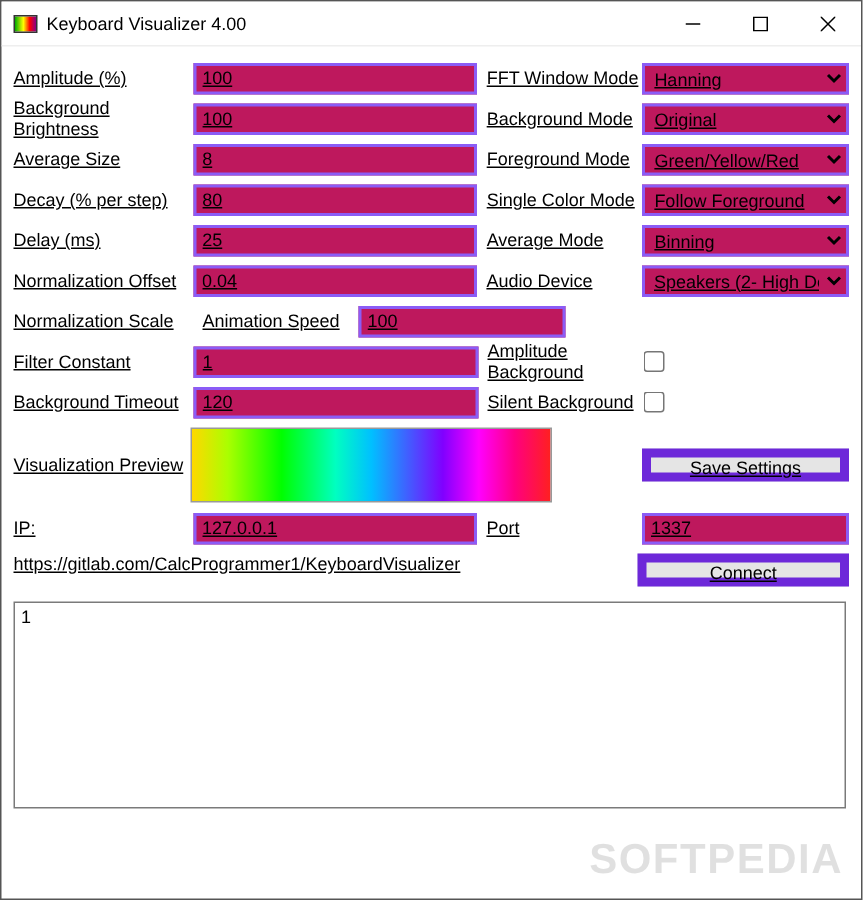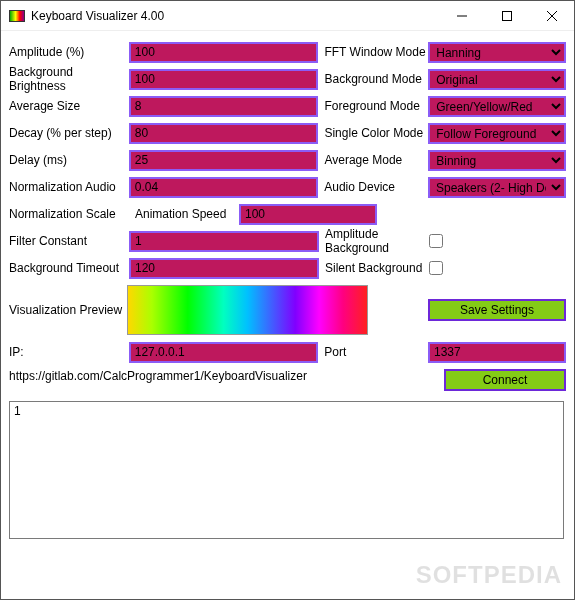--- a/index.html
+++ b/index.html
@@ -29,20 +29,21 @@
     margin-right: 6px;
   }
   .titlebar-title { flex: 1; }
   .ctrl-btn {
     width: 45px; height: 28px;
     display: flex; align-items: center; justify-content: center;
     font-family: sans-serif;
   }
   .content {
     padding: 8px 8px 8px 8px;
+    text-decoration: underline;
   }
   .row {
     display: flex;
     align-items: center;
     height: 26px;
     margin-bottom: 1px;
   }
   .lab1 { width: 120px; }
   .input1 { width: 190px; }
   .lab2 { width: 110px; padding-left: 6px; }
@@ -72,56 +73,56 @@
   }
   .preview-row {
     display: flex;
     align-items: center;
     margin-top: 4px;
     margin-bottom: 4px;
     height: 50px;
   }
   .preview-lab { width: 120px; }
   .btn {
-    border: 2px solid #6d28d9;
-    background: #84cc16;
+    border: 6px solid #6d28d9;
+    background: #e5e5e5;
     height: 22px;
     font: inherit;
     cursor: pointer;
   }
   .save-area {
     flex: 1;
     display: flex;
     justify-content: flex-end;
     align-items: center;
     padding-left: 60px;
   }
   .save-btn { width: 138px; }
   .ip-row { display: flex; align-items: center; height: 26px; margin-top: 4px;}
   .link-row {
     display: flex; align-items: flex-start; height: 26px; margin-top: 4px;
   }
   .link-text { flex: 1; color: #000; font-size: 12px; }
-  .connect-btn { width: 122px; }
+  .connect-btn { width: 141px; }
   .bigbox {
     width: 555px;
     height: 138px;
     border: 1px solid #7a7a7a;
     margin-top: 6px;
     padding: 2px 4px;
     font: inherit;
     background: #fff;
     overflow-y: auto;
     resize: none;
   }
   .watermark {
     position: absolute;
     right: 12px;
     bottom: 10px;
-    font-size: 24px;
+    font-size: 28px;
     font-weight: 700;
     letter-spacing: 1px;
     color: rgba(0,0,0,0.12);
     font-family: Arial, sans-serif;
     pointer-events: none;
   }
 </style>
 </head>
 <body>
 
@@ -176,21 +177,21 @@
   </div>
 
   <div class="row">
     <span class="lab1">Delay (ms)</span>
     <input class="input1" type="text" value="25" style="">
     <span class="lab2">Average Mode</span>
     <select class="input2"><option>Binning</option></select>
   </div>
 
   <div class="row">
-    <span class="lab1">Normalization Audio</span>
+    <span class="lab1">Normalization Offset</span>
     <input class="input1" type="text" value="0.04" style="">
     <span class="lab2">Audio Device</span>
     <select class="input2"><option>Speakers (2- High Definition Au</option></select>
   </div>
 
   <div class="row">
     <span class="lab1">Normalization Scale</span>
     <span class="lab2">Animation Speed</span>
     <input class="input2" type="text" value="100" style="">
   </div>

